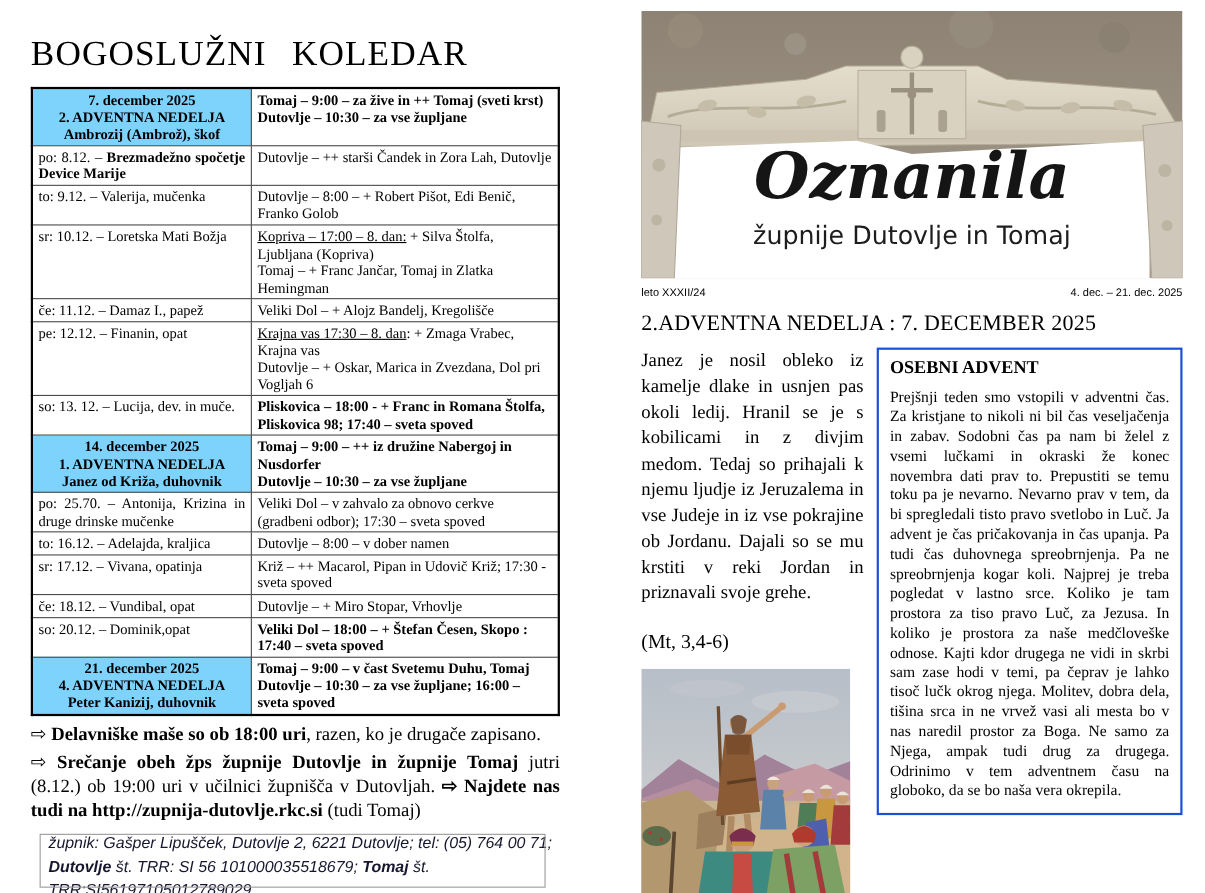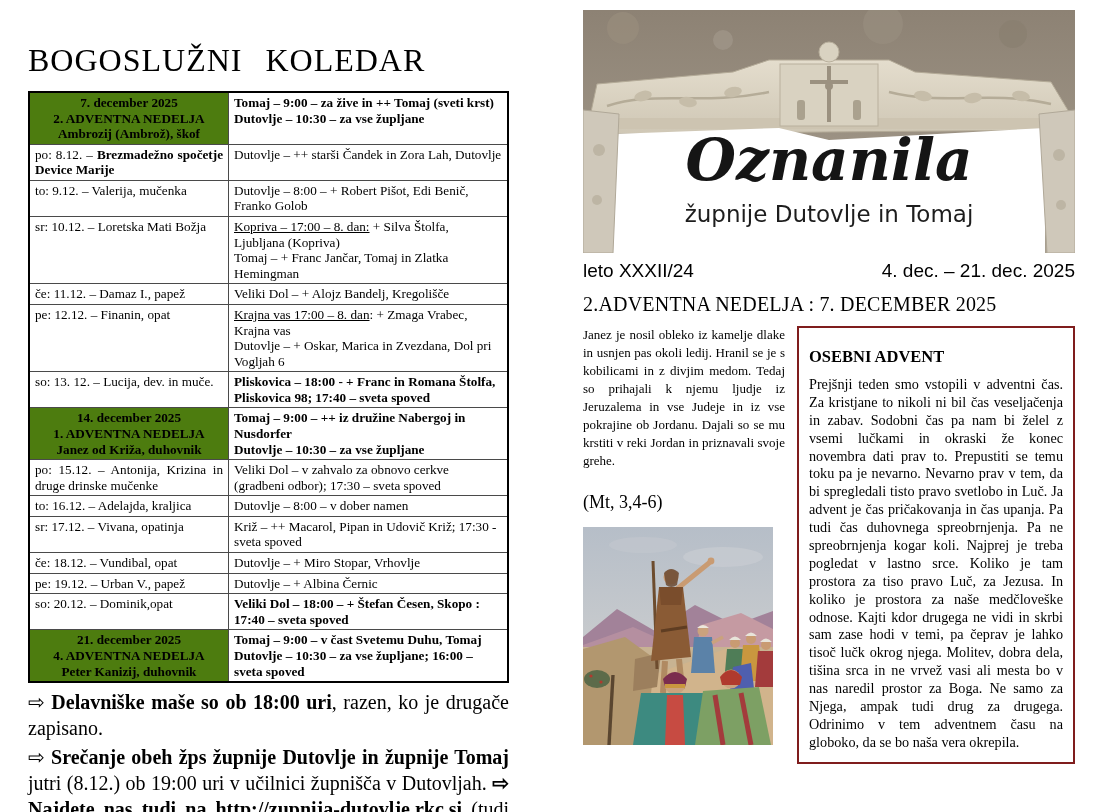--- a/index.html
+++ b/index.html
@@ -1,43 +1,43 @@
 <!DOCTYPE html>
 <html><head>
 <meta charset="utf-8">
 <style>
   html,body{margin:0;padding:0;background:#ffffff;}
   .page{position:relative;width:1095px;height:812px;background:#fff;overflow:hidden;
         font-family:"Liberation Serif",serif;color:#000;}
   
   .left-page{position:absolute;left:28px;top:30px;width:481px;}
-  .doc-title{font-size:32px;font-weight:400;letter-spacing:1px;word-spacing:14px;margin:12px 0 12px 0;white-space:nowrap;}
+  .doc-title{font-size:32px;font-weight:400;letter-spacing:1px;word-spacing:14px;margin:0 0 12px 0;white-space:nowrap;}
   table.cal{border-collapse:collapse;width:481px;font-size:13.2px;line-height:1.18;table-layout:fixed;}
   table.cal{border:2px solid #000;}
   table.cal td{border:1.5px solid #4a4a4a;vertical-align:top;padding:2px 5px;}
   td.day{width:188px;}
   tr.week td.day{text-align:justify;}
-  tr.sunday td.day{background:#4d7c0f;text-align:center;font-weight:bold;}
+  tr.sunday td.day{background:#7dd3fc;text-align:center;font-weight:bold;}
   tr.sunday td.mass{font-weight:bold;}
   .notes{margin-top:6px;}
-  .note{margin:3px 0;font-size:20px;line-height:1.3;text-align:justify;}
+  .note{margin:3px 0;font-size:17px;line-height:1.3;text-align:justify;}
   .contact{position:relative;margin-top:9px;font-family:"Liberation Sans",sans-serif;
            font-style:italic;font-size:14.5px;line-height:1.5;color:#16162e;width:478px;}
   .contact-frame{position:absolute;left:8px;top:1px;width:458px;height:47px;border:1.5px solid #9a9a9a;pointer-events:none;}
   .cline{padding-left:16px;}
   
   .right-page{position:absolute;left:583px;top:10px;width:492px;}
   .meta-row{display:flex;justify-content:space-between;font-family:"Liberation Sans",sans-serif;
-            font-size:19px;margin-top:3px;}
+            font-size:10px;margin-top:3px;}
   .heading{font-size:20px;letter-spacing:.2px;margin:11px 0 10px 0;white-space:nowrap;}
   .columns{display:flex;gap:12px;align-items:flex-start;}
   .gospel-col{width:202px;flex:0 0 202px;}
-  .gospel-text{font-size:13px;line-height:1.38;text-align:justify;}
+  .gospel-text{font-size:17px;line-height:1.38;text-align:justify;}
   .gospel-ref{margin-top:22px;font-size:18px;}
-  .article{flex:1;border:2px solid #7f1d1d;padding:17px 10px 10px 10px;font-family:Liberation Serif, serif;}
+  .article{flex:1;border:2px solid #1d4ed8;padding:4px 10px 10px 10px;font-family:Liberation Serif, serif;}
   .article-title{font-weight:bold;font-size:16.5px;margin:2px 0 9px 0;}
   .article-body{font-size:14.2px;line-height:1.26;text-align:justify;}
   .painting{margin-top:14px;}
   svg text{user-select:none;}
 </style>
 </head>
 <body>
 
 <div class="page">
 
@@ -88,21 +88,21 @@
             </td>
             <td class="mass">
               <div>Veliki Dol – + Alojz Bandelj, Kregolišče</div>
             </td>
           </tr>
           <tr class="week">
             <td class="day">
               <div>pe: 12.12. – Finanin, opat</div>
             </td>
             <td class="mass">
-              <div><span style="text-decoration: underline;">Krajna vas 17:00 – 8. dan</span><span>: + Zmaga Vrabec, Krajna vas</span></div>
+              <div><span style="text-decoration: underline;">Krajna vas 17:30 – 8. dan</span><span>: + Zmaga Vrabec, Krajna vas</span></div>
               <div>Dutovlje – + Oskar, Marica in Zvezdana, Dol pri Vogljah 6</div>
             </td>
           </tr>
           <tr class="week">
             <td class="day">
               <div>so: 13. 12. – Lucija, dev. in muče.</div>
             </td>
             <td class="mass">
               <div><span style="font-weight: bold;">Pliskovica – 18:00 - + Franc in Romana Štolfa, Pliskovica 98; 17:40 – sveta spoved</span></div>
             </td>
@@ -113,21 +113,21 @@
               <div>1. ADVENTNA NEDELJA</div>
               <div>Janez od Križa, duhovnik</div>
             </td>
             <td class="mass">
               <div>Tomaj – 9:00 – ++ iz družine Nabergoj in Nusdorfer</div>
               <div>Dutovlje – 10:30 – za vse župljane</div>
             </td>
           </tr>
           <tr class="week">
             <td class="day">
-              <div>po: 15.12. – Antonija, Krizina in druge drinske mučenke</div>
+              <div>po: 25.70. – Antonija, Krizina in druge drinske mučenke</div>
             </td>
             <td class="mass">
               <div>Veliki Dol – v zahvalo za obnovo cerkve (gradbeni odbor); 17:30 – sveta spoved</div>
             </td>
           </tr>
           <tr class="week">
             <td class="day">
               <div>to: 16.12. – Adelajda, kraljica</div>
             </td>
             <td class="mass">
@@ -141,28 +141,20 @@
             <td class="mass">
               <div>Križ – ++ Macarol, Pipan in Udovič Križ; 17:30 - sveta spoved</div>
             </td>
           </tr>
           <tr class="week">
             <td class="day">
               <div>če: 18.12. – Vundibal, opat</div>
             </td>
             <td class="mass">
               <div>Dutovlje  – + Miro Stopar, Vrhovlje</div>
-            </td>
-          </tr>
-          <tr class="week">
-            <td class="day">
-              <div>pe: 19.12. – Urban V., papež</div>
-            </td>
-            <td class="mass">
-              <div>Dutovlje –  + Albina Černic</div>
             </td>
           </tr>
           <tr class="week">
             <td class="day">
               <div>so: 20.12. – Dominik,opat</div>
             </td>
             <td class="mass">
               <div><span style="font-weight: bold;">Veliki Dol – 18:00 – + Štefan Česen, Skopo : 17:40 – sveta spoved</span></div>
             </td>
           </tr>

